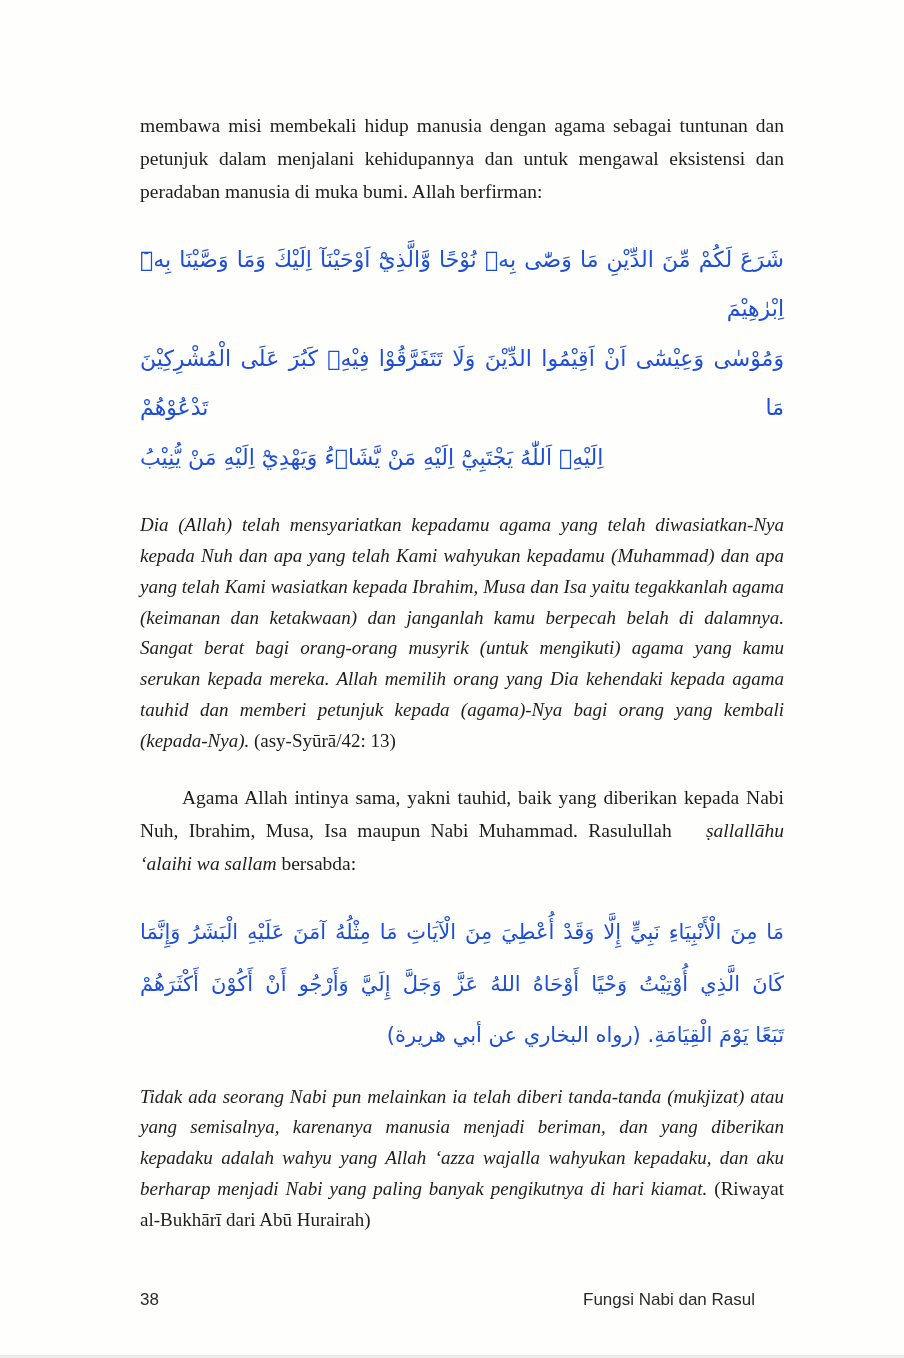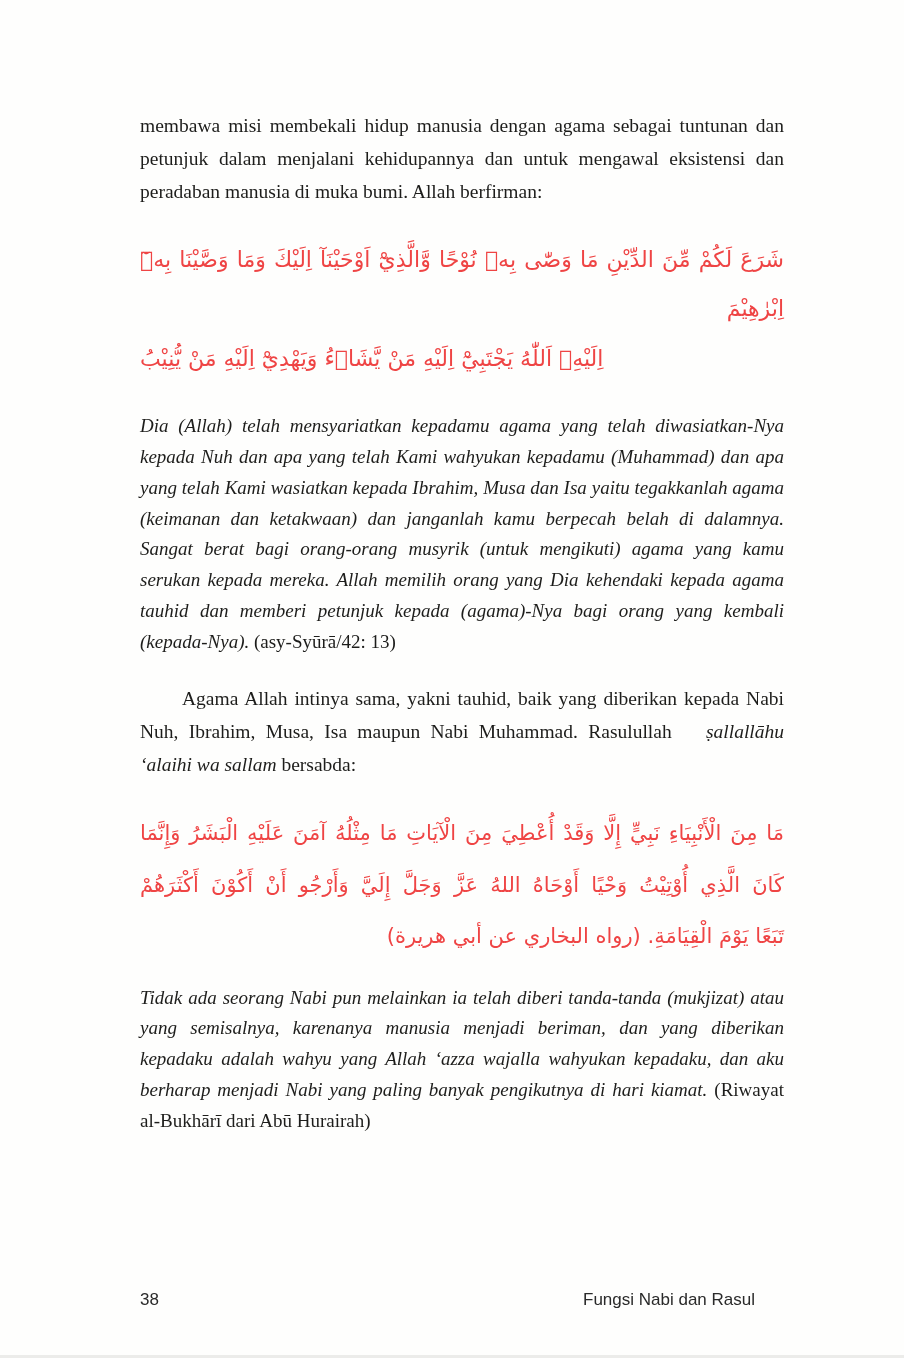--- a/index.html
+++ b/index.html
@@ -29,21 +29,21 @@
     font-size: 19px;
     line-height: 1.62;
     text-align: justify;
     font-style: italic;
     margin-top: 28px;
   }
   .arabic {
     direction: rtl;
     unicode-bidi: embed;
     font-family: "DejaVu Sans", sans-serif;
-    color: #ef4444;
+    color: #1d4ed8;
   }
   .arabic-quran {
     margin-top: 26px;
     font-size: 22px;
     line-height: 2.25;
   }
   .arabic-hadith {
     margin-top: 26px;
     font-size: 21px;
     line-height: 2.45;
@@ -83,20 +83,21 @@
 <body>
 
 <div class="page">
 
   <p class="para">
     <span>membawa misi membekali hidup manusia dengan agama sebagai tuntunan dan petunjuk dalam menjalani kehidupannya dan untuk mengawal eksistensi dan peradaban manusia di muka bumi. Allah berfirman:</span>
   </p>
 
   <div class="arabic arabic-quran">
     <div class="line">شَرَعَ لَكُمْ مِّنَ الدِّيْنِ مَا وَصّٰى بِهٖ نُوْحًا وَّالَّذِيْٓ اَوْحَيْنَآ اِلَيْكَ وَمَا وَصَّيْنَا بِهٖٓ اِبْرٰهِيْمَ</div>
+    <div class="line">وَمُوْسٰى وَعِيْسٰٓى اَنْ اَقِيْمُوا الدِّيْنَ وَلَا تَتَفَرَّقُوْا فِيْهِۗ كَبُرَ عَلَى الْمُشْرِكِيْنَ مَا تَدْعُوْهُمْ</div>
     <div class="line align-left">اِلَيْهِۗ اَللّٰهُ يَجْتَبِيْٓ اِلَيْهِ مَنْ يَّشَاۤءُ وَيَهْدِيْٓ اِلَيْهِ مَنْ يُّنِيْبُ</div>
   </div>
 
   <p class="translation">
     <span>Dia (Allah) telah mensyariatkan kepadamu agama yang telah diwasiatkan-Nya kepada Nuh dan apa yang telah Kami wahyukan kepadamu (Muhammad) dan apa yang telah Kami wasiatkan kepada Ibrahim, Musa dan Isa yaitu tegakkanlah agama (keimanan dan ketakwaan) dan janganlah kamu berpecah belah di dalamnya. Sangat berat bagi orang-orang musyrik (untuk mengikuti) agama yang kamu serukan kepada mereka. Allah memilih orang yang Dia kehendaki kepada agama tauhid dan memberi petunjuk kepada (agama)-Nya bagi orang yang kembali (kepada-Nya).</span><span class="roman"> (asy-Syūrā/42: 13)</span>
   </p>
 
   <p class="para indent" style="margin-top:26px;">
     <span>Agama Allah intinya sama, yakni tauhid, baik yang diberikan kepada Nabi Nuh, Ibrahim, Musa, Isa maupun Nabi Muhammad. Rasulullah </span><span class="ital">ṣallallāhu ‘alaihi wa sallam</span><span> bersabda:</span>
   </p>

